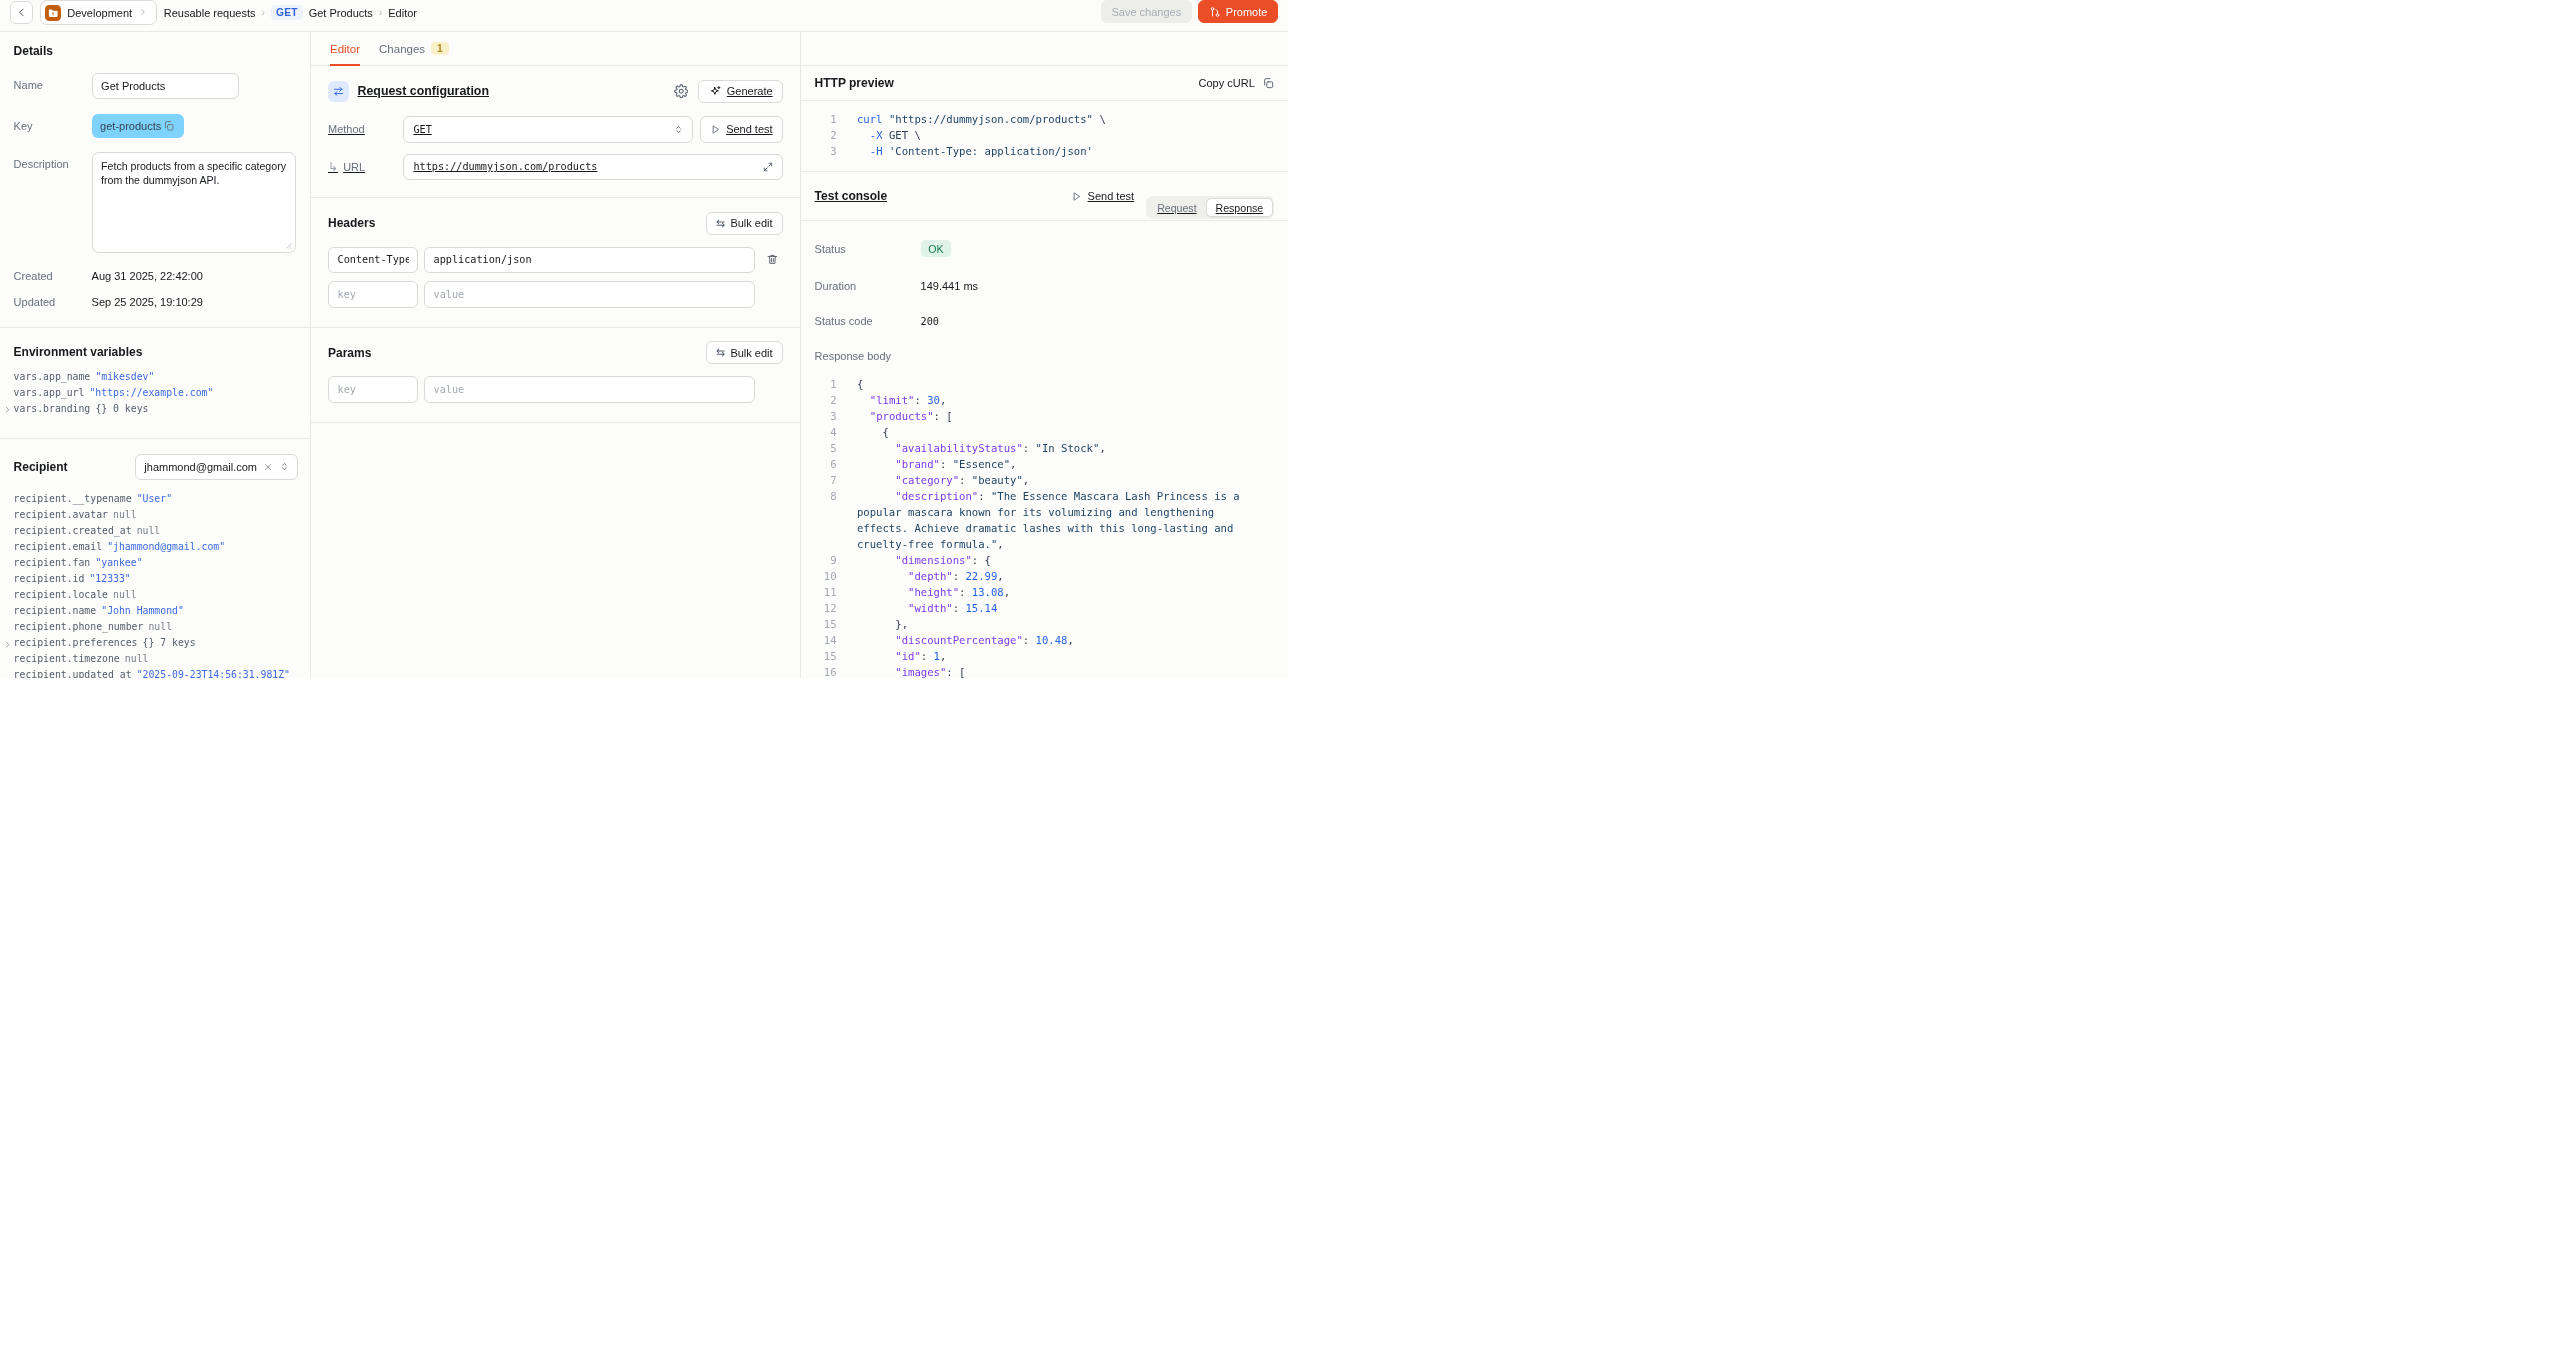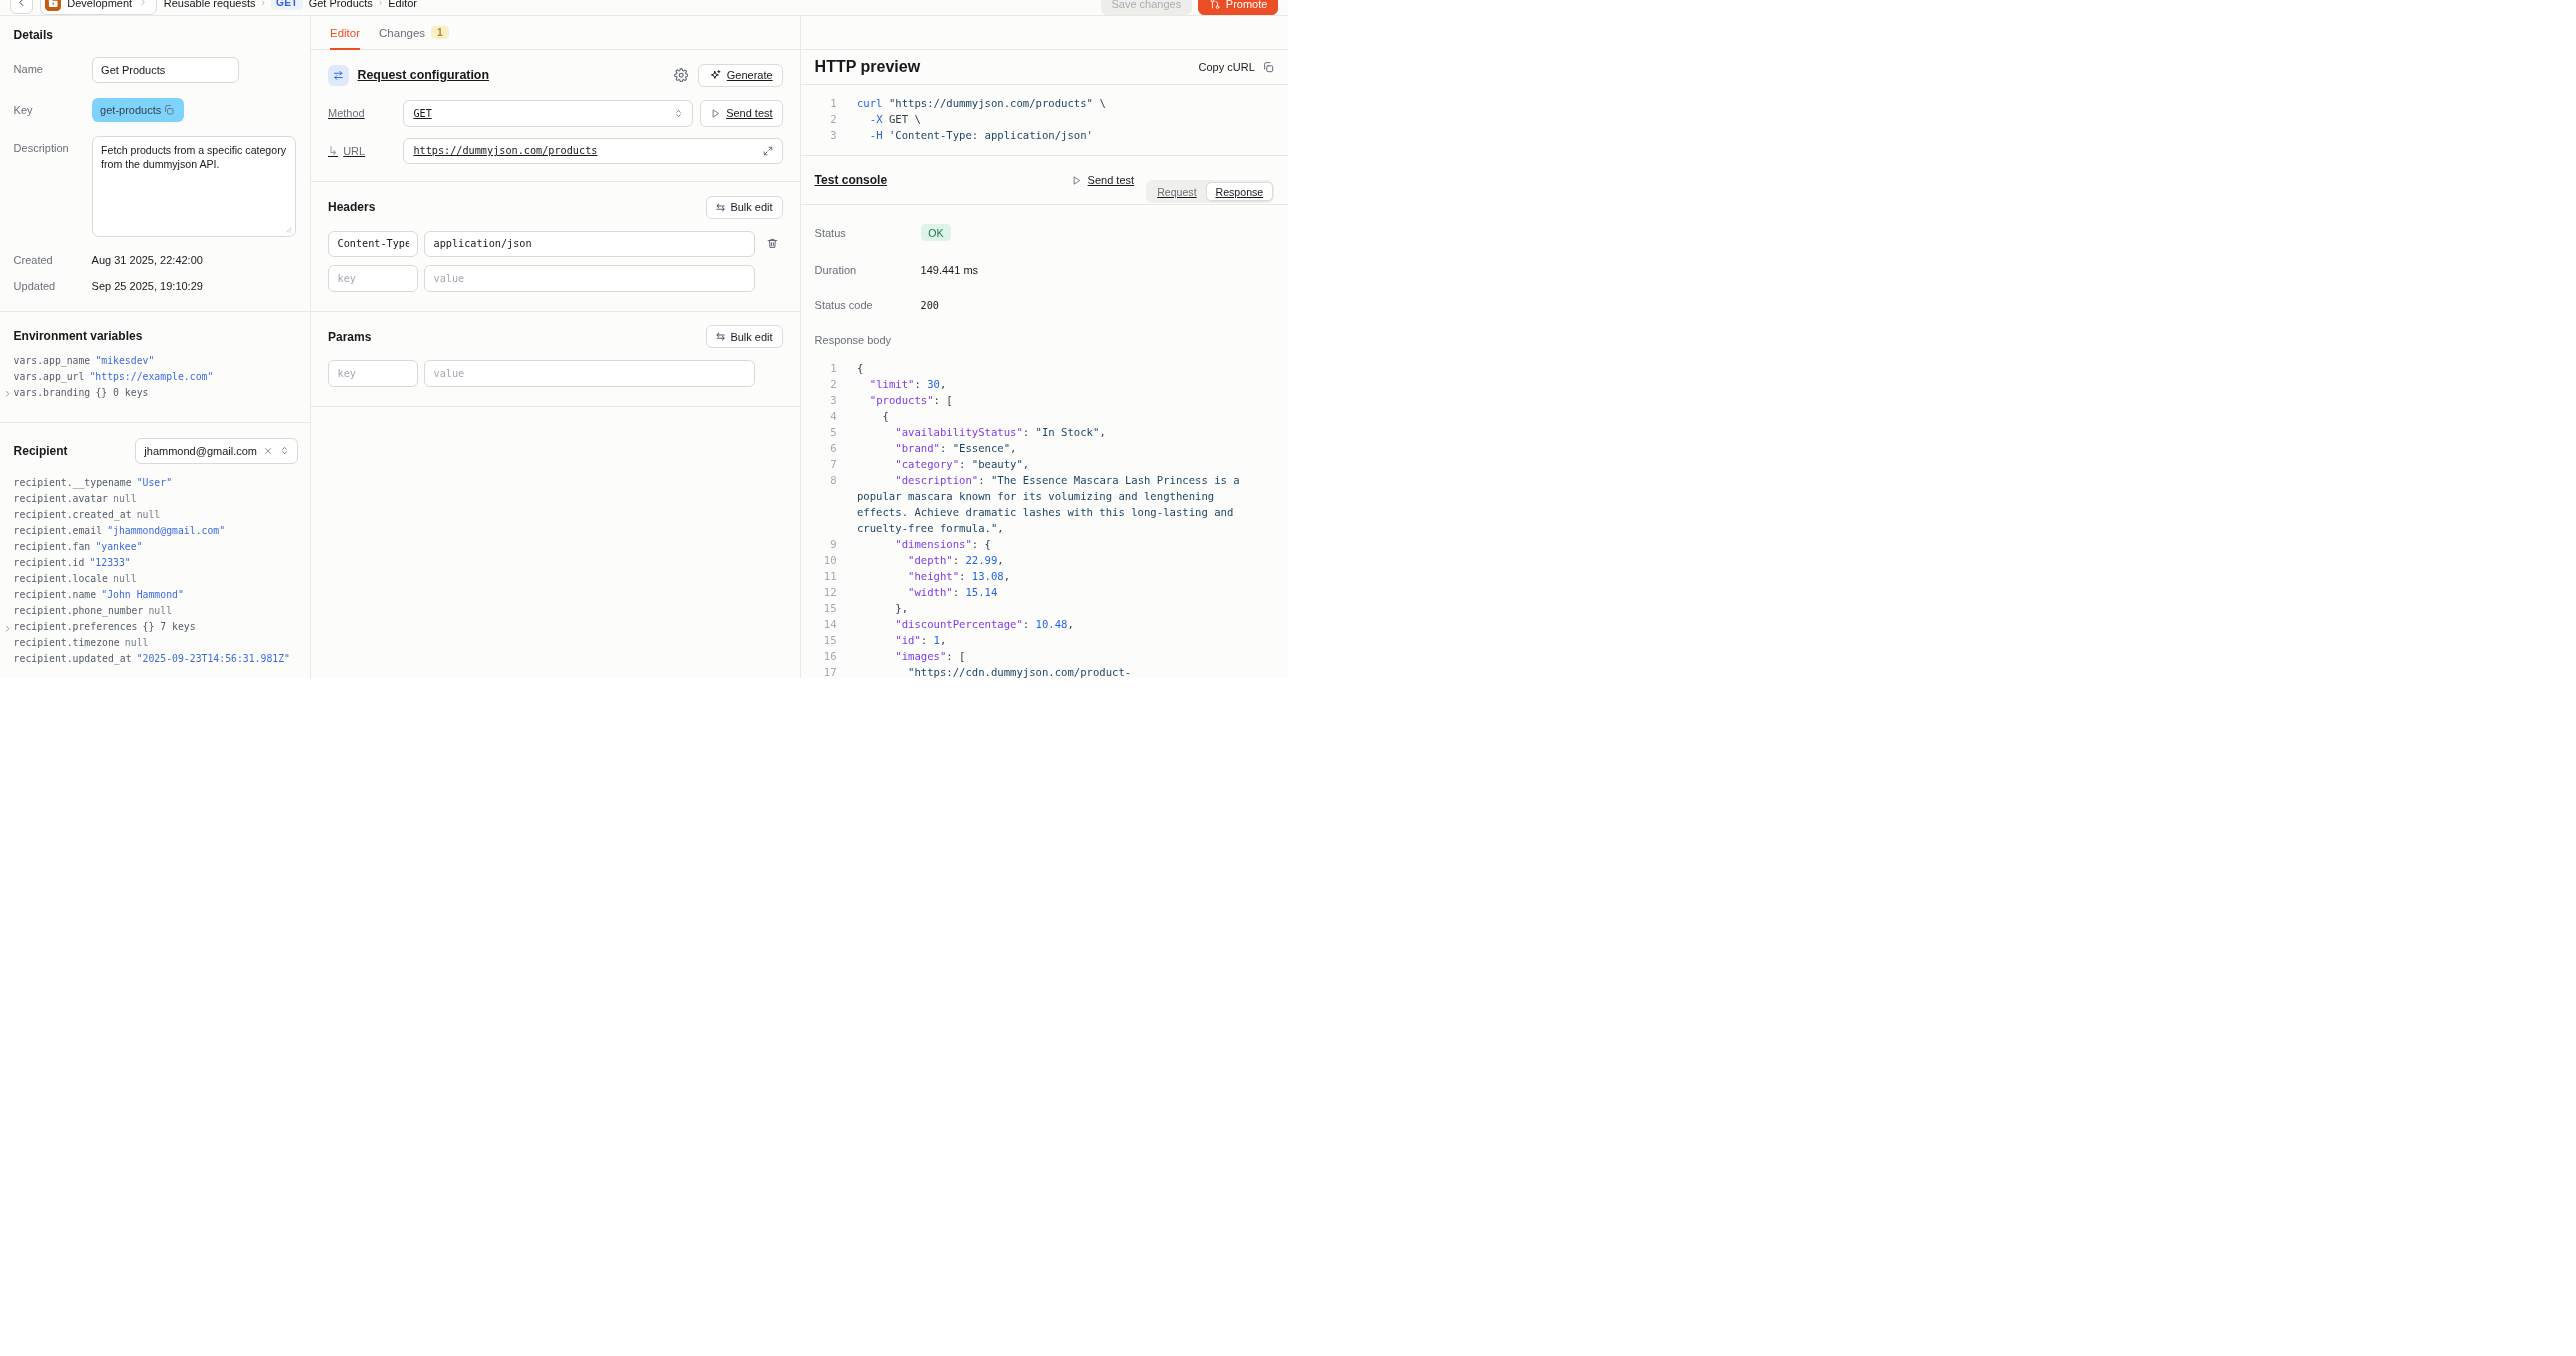--- a/index.html
+++ b/index.html
@@ -11,21 +11,21 @@
     --yellow-bg:#FAF0C8; --yellow-text:#AE8A25;
     --input-border:#D9D9D5;
   }
   *{box-sizing:border-box;margin:0;padding:0}
   html,body{margin:0;background:#fff}
   body{font-family:"Liberation Sans", sans-serif;color:var(--text);font-size:11px;}
   .app{width:1288px;height:678px;overflow:hidden;background:var(--bg);display:flex;flex-direction:column;}
   svg.ic{display:block;stroke:currentColor;fill:none;stroke-width:1.8;stroke-linecap:round;stroke-linejoin:round;}
 
   
-  .topbar{height:16px;flex:none;display:flex;align-items:flex-end;justify-content:space-between;padding:0 10.2px;border-bottom:0.9px solid var(--border);}
+  .topbar{height:32px;flex:none;display:flex;align-items:flex-start;justify-content:space-between;padding:0 10.2px;border-bottom:0.9px solid var(--border);}
   .topbar-left{display:flex;align-items:center;gap:6.8px;min-width:0;}
   .icon-btn{width:23px;height:23px;border:0.9px solid var(--border2);border-radius:6px;background:#fff;display:flex;align-items:center;justify-content:center;color:#3A4150;cursor:pointer;}
   .project-pill{display:flex;align-items:center;gap:6px;height:25px;padding:0 7.7px 0 4.3px;border:0.9px solid var(--border2);border-radius:6.8px;background:#fff;cursor:pointer;font-size:11px;color:var(--text);font-weight:500;}
   .folder-badge{width:16px;height:16px;border-radius:4.3px;background:var(--folder);display:flex;align-items:center;justify-content:center;color:#fff;}
   .pill-chev{color:var(--muted2);}
   .crumbs{display:flex;align-items:center;gap:6px;font-size:11px;}
   .crumb{color:var(--text);text-decoration:none;}
   .crumb-sep{color:#B9BEC6;font-size:10.2px;}
   .get-badge{background:#EEF2FB;color:var(--blue);font-weight:600;font-size:10.2px;padding:1.7px 5.1px;border-radius:4.3px;letter-spacing:0.2px;}
   .topbar-right{display:flex;align-items:center;gap:6.8px;}
@@ -97,21 +97,21 @@
   .kv-line input{height:26.4px;border:0.9px solid var(--input-border);border-radius:6px;background:#fff;padding:0 8.5px;font-family:"DejaVu Sans Mono",monospace;font-size:10.2px;color:var(--text);}
   .kv-line input::placeholder{color:#A3A9B2;}
   .kv-line .k-in{width:90px;flex:none;}
   .kv-line .v-in{flex:1;}
   .trash-btn{width:22px;flex:none;background:none;border:none;color:#5A6270;cursor:pointer;display:flex;justify-content:center;}
   .kv-line.no-trash{padding-right:28px;}
 
   
   .pv-spacer{height:34px;flex:none;border-bottom:0.9px solid var(--border);}
   .pv-head{height:35px;flex:none;display:flex;align-items:center;justify-content:space-between;padding:0 13.6px;border-bottom:0.9px solid var(--border);}
-  .pv-head h3{font-size:16px;font-weight:600;}
+  .pv-head h3{font-size:12px;font-weight:600;}
   .copy-curl{display:flex;align-items:center;gap:6.8px;background:none;border:none;font-size:11px;color:var(--text);cursor:pointer;font-family:inherit;}
   .copy-curl .ci{color:#5A6270;}
   .code-block{padding:10.2px 34px 12px 13.6px;}
   .code-line{display:flex;font-family:"DejaVu Sans Mono",monospace;font-size:10.6px;line-height:16px;}
   .code-line .ln{width:22px;flex:none;text-align:right;color:#A4AAB3;margin-right:20.4px;}
   .code-line .lc{flex:1;white-space:pre-wrap;overflow-wrap:anywhere;color:var(--plain);}
   .tok-k{color:var(--purple);}
   .tok-s{color:var(--navy);}
   .tok-n{color:var(--blue-code);}
   .tok-b{color:var(--blue-code);}

